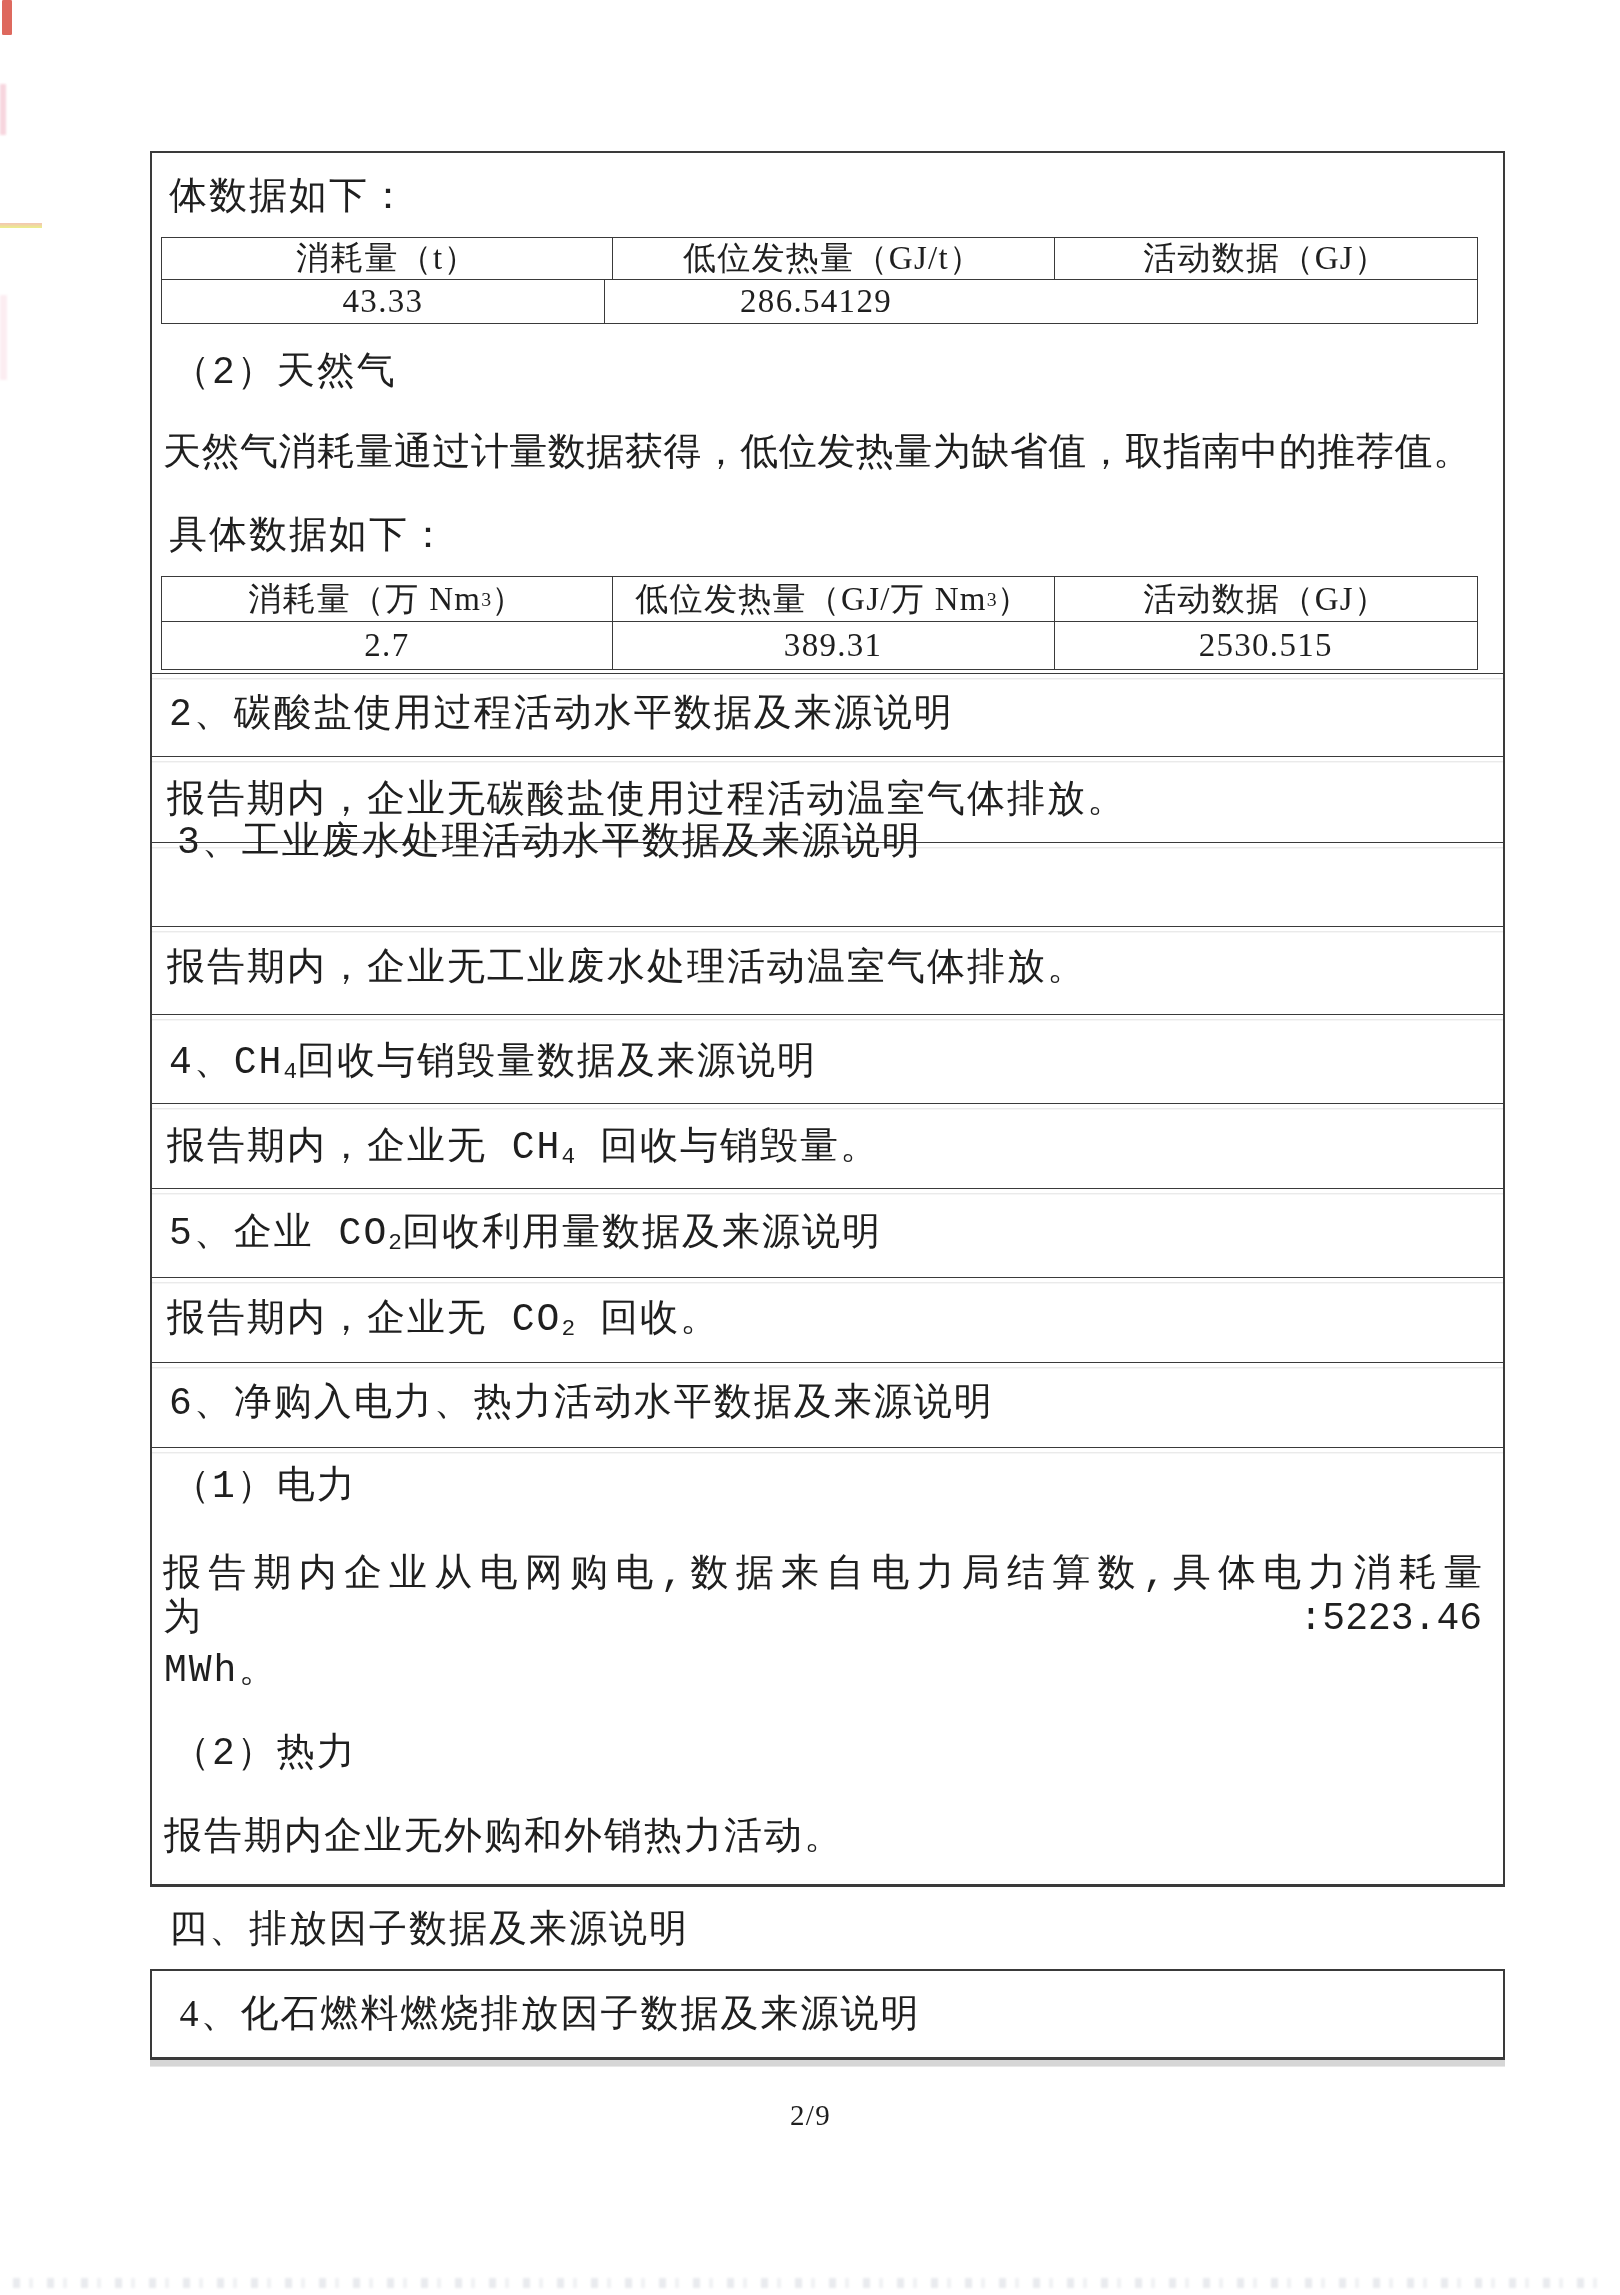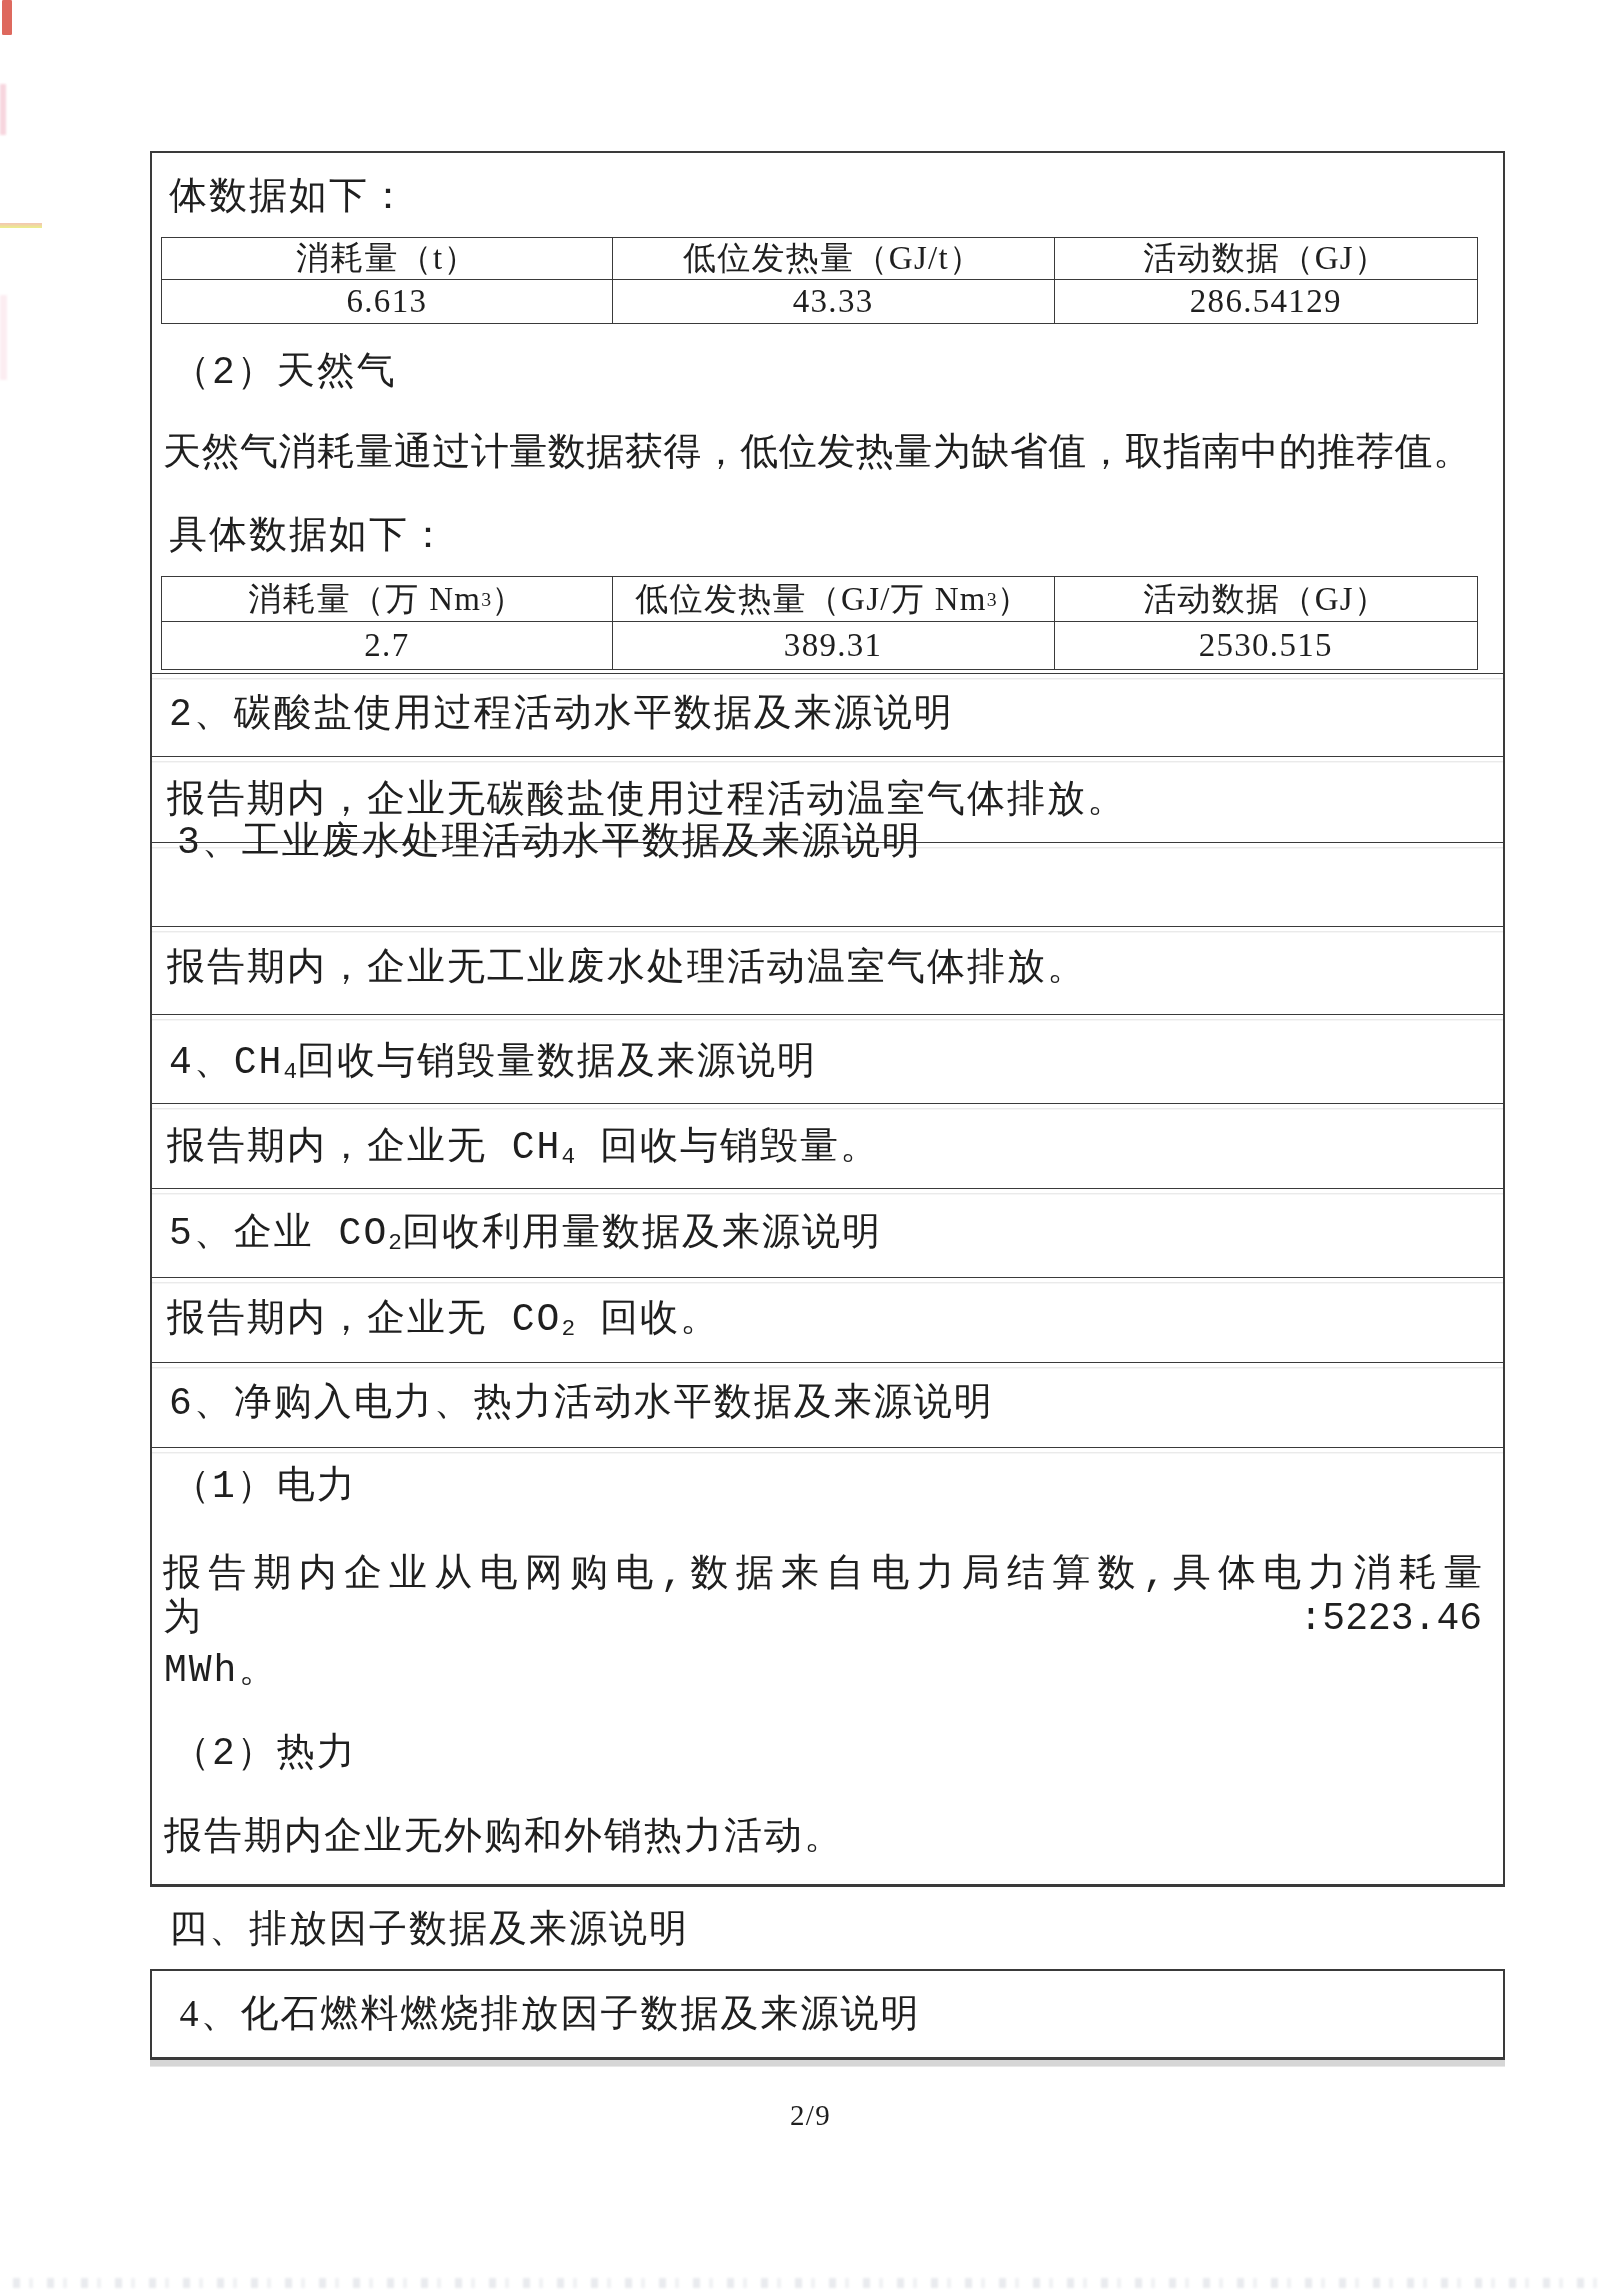--- a/index.html
+++ b/index.html
@@ -62,21 +62,20 @@
 
   <div class="abs txt" style="left:169px;top:176px;">体数据如下：</div>
 
   <div class="abs itable" style="left:161px;top:237px;width:1317px;">
     <div class="row hrow">
       <div class="cell c1" style="height:42px;">消耗量（t）</div>
       <div class="cell c2" style="height:42px;">低位发热量（GJ/t）</div>
       <div class="cell c3" style="height:42px;">活动数据（GJ）</div>
     </div>
     <div class="row">
-      <div class="cell c1" style="height:43px;">6.613</div>
       <div class="cell c2" style="height:43px;">43.33</div>
       <div class="cell c3" style="height:43px;">286.54129</div>
     </div>
   </div>
 
   <div class="abs txt" style="left:172px;top:351px;">（2）天然气</div>
 
   <div class="abs txt just" style="left:163px;top:432px;width:1308px;font-size:38px;">天然气消耗量通过计量数据获得，低位发热量为缺省值，取指南中的推荐值。</div>
 
   <div class="abs txt" style="left:169px;top:515px;">具体数据如下：</div>

